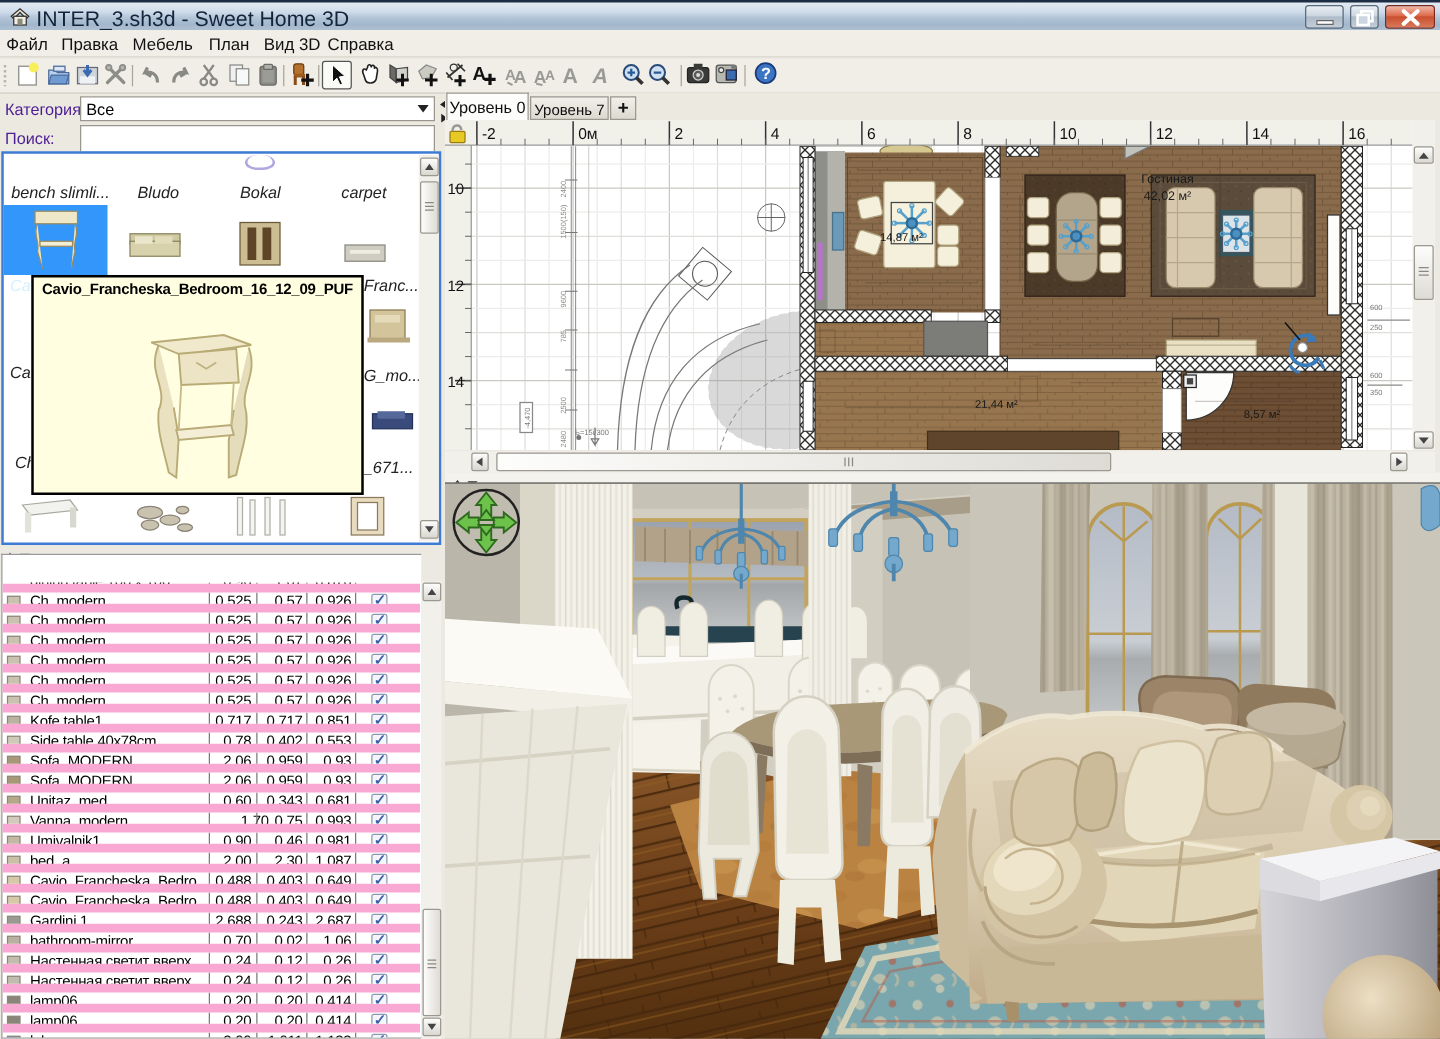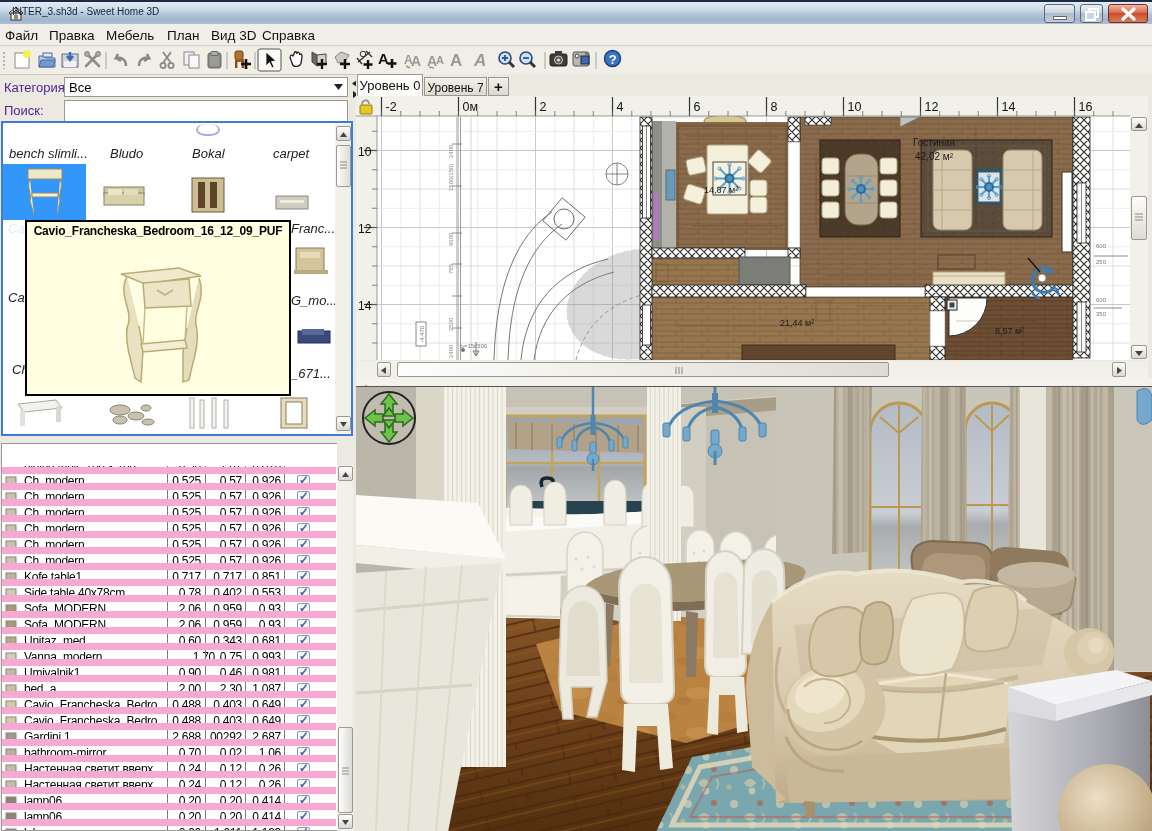--- a/index.html
+++ b/index.html
@@ -1,19 +1,19 @@
 <!DOCTYPE html>
 <html><head><meta charset="utf-8"><style>
 *{margin:0;padding:0;box-sizing:border-box}
 html,body{width:1152px;height:831px;overflow:hidden;font-family:"Liberation Sans",sans-serif;background:#ece9e2}
 .abs{position:absolute}
 #app{position:relative;width:1152px;height:831px}
 
 #title{left:0;top:0;width:1152px;height:24px;background:linear-gradient(#e3ebf4 0%,#cedbe9 35%,#b3c5d8 55%,#a2b7cd 80%,#aec0d2 100%);border-top:2px solid #1c2c44}
-#title .txt{left:12px;top:4px;font-size:10px;color:#12233a}
+#title .txt{left:29px;top:4px;font-size:17px;color:#12233a}
 .wbtn{top:2px;height:19px;border:1px solid #5a6a7a;border-radius:3px;background:linear-gradient(#e9eef3 0%,#ccd6e0 45%,#aebbc8 50%,#c2cdd8 100%)}
 #bclose{background:linear-gradient(#f0b8a8 0%,#dd6a4a 45%,#c94f2f 50%,#d87a5c 100%);border-color:#7a2a1a}
 
 #menubar{left:0;top:24px;width:1152px;height:22px;background:#f0eee6;border-bottom:1px solid #d8d5cc;font-size:13.5px;color:#111}
 #menubar span{position:absolute;top:4px}
 
 #toolbar{left:0;top:47px;width:1152px;height:28px;background:#f0eee6;border-bottom:1px solid #c9c6bc}
 
 #cat-row{left:0;top:75px;width:355px;height:48px;background:#ece9e1}
 .lbl{position:absolute;font-size:13px;color:#4c1d95}
@@ -554,21 +554,21 @@
           <div class="vline" style="left:203px"></div>
           <div class="vline" style="left:243px"></div>
           <div class="vline" style="left:282px"></div>
         </div>
         <div class="frow" style="top:286px;height:16px;overflow:hidden">
           <svg class="abs" style="left:3px;top:2px" width="13" height="12">
             <rect x="1" y="1" width="10" height="10" fill="#9a9a92" stroke="#8a8578" stroke-width="1"></rect>
           </svg>
           <div class="fc" style="left:22px;top:0px;width:141px">Gardini 1</div>
           <div class="fc num" style="left:167px;top:0px;width:32px">2,688</div>
-          <div class="fc num" style="left:205px;top:0px;width:35px">00292</div>
+          <div class="fc num" style="left:205px;top:0px;width:35px">0,243</div>
           <div class="fc num" style="left:245px;top:0px;width:34px">2,687</div>
           <div class="cb"></div>
           <div class="vline" style="left:165px"></div>
           <div class="vline" style="left:203px"></div>
           <div class="vline" style="left:243px"></div>
           <div class="vline" style="left:282px"></div>
         </div>
         <div class="frow" style="top:302px;height:16px;overflow:hidden">
           <svg class="abs" style="left:3px;top:2px" width="13" height="12">
             <rect x="1" y="1" width="10" height="10" fill="#b8b0a0" stroke="#8a8578" stroke-width="1"></rect>

